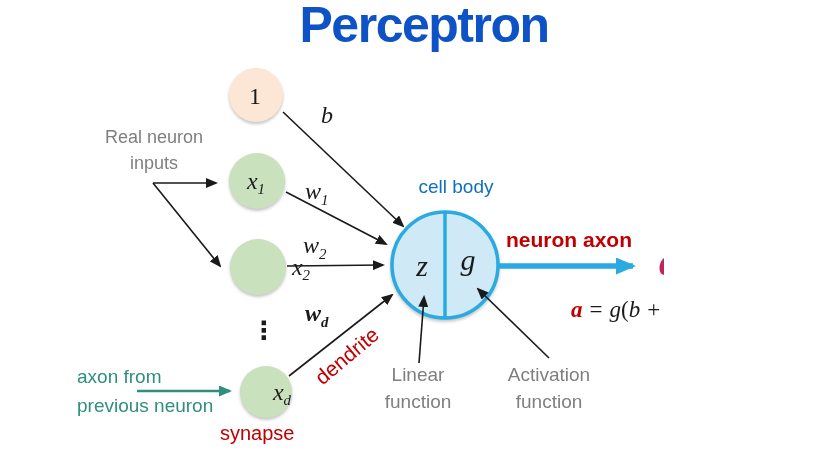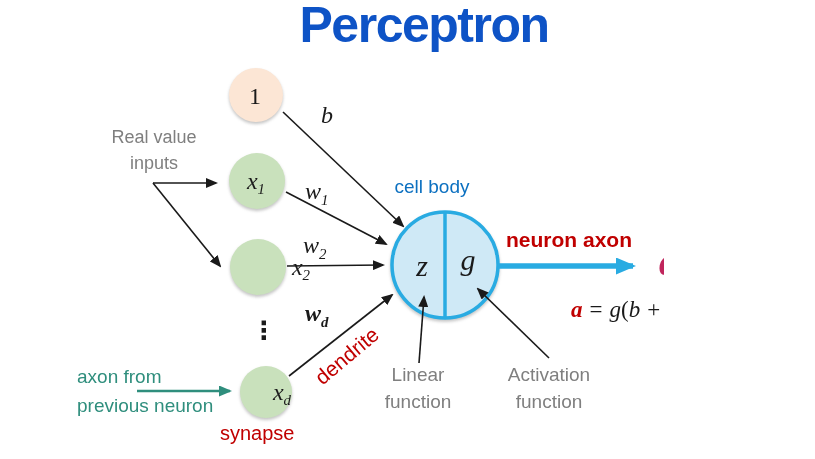--- a/index.html
+++ b/index.html
@@ -37,21 +37,21 @@
   }
   .synapse-label {
     position:absolute; left:220px; top:422px; font-size:20px; color:var(--red);
   }
   .dendrite-label {
     position:absolute; left:347px; top:356px;
     transform:translate(-50%,-50%) rotate(-40deg);
     font-size:21px; color:var(--red); white-space:nowrap;
   }
   .cellbody-label {
-    position:absolute; left:432px; top:176px; transform:translateX(-50%);
+    position:absolute; left:456px; top:176px; transform:translateX(-50%);
     font-size:19px; color:var(--label-blue); white-space:nowrap;
   }
   .outputaxon-label {
     position:absolute; left:569px; top:228px; transform:translateX(-50%);
     font-size:21px; font-weight:600; color:var(--red); white-space:nowrap;
   }
   .big-a {
     position:absolute; left:669px; top:261px; transform:translate(-50%,-50%);
     font-size:40px; font-weight:600; color:var(--crimson);
   }
@@ -158,21 +158,21 @@
     <span>w</span><sub>1</sub>
   </div>
   <div class="weight math" style="left:303px; top:232px;">
     <span>w</span><sub>2</sub>
   </div>
   <div class="weight math" style="left:305px; top:300px;font-weight:bold;">
     <span>w</span><sub>d</sub>
   </div>
 
   <div class="real-inputs two-line">
-    <span>Real value</span>
+    <span>Real neuron</span>
     <span>inputs</span>
   </div>
 
   <div class="axon-label two-line" style="text-align:left;">
     <span>axon from</span>
     <span>previous neuron</span>
   </div>
 
   <div class="synapse-label">synapse</div>
 

